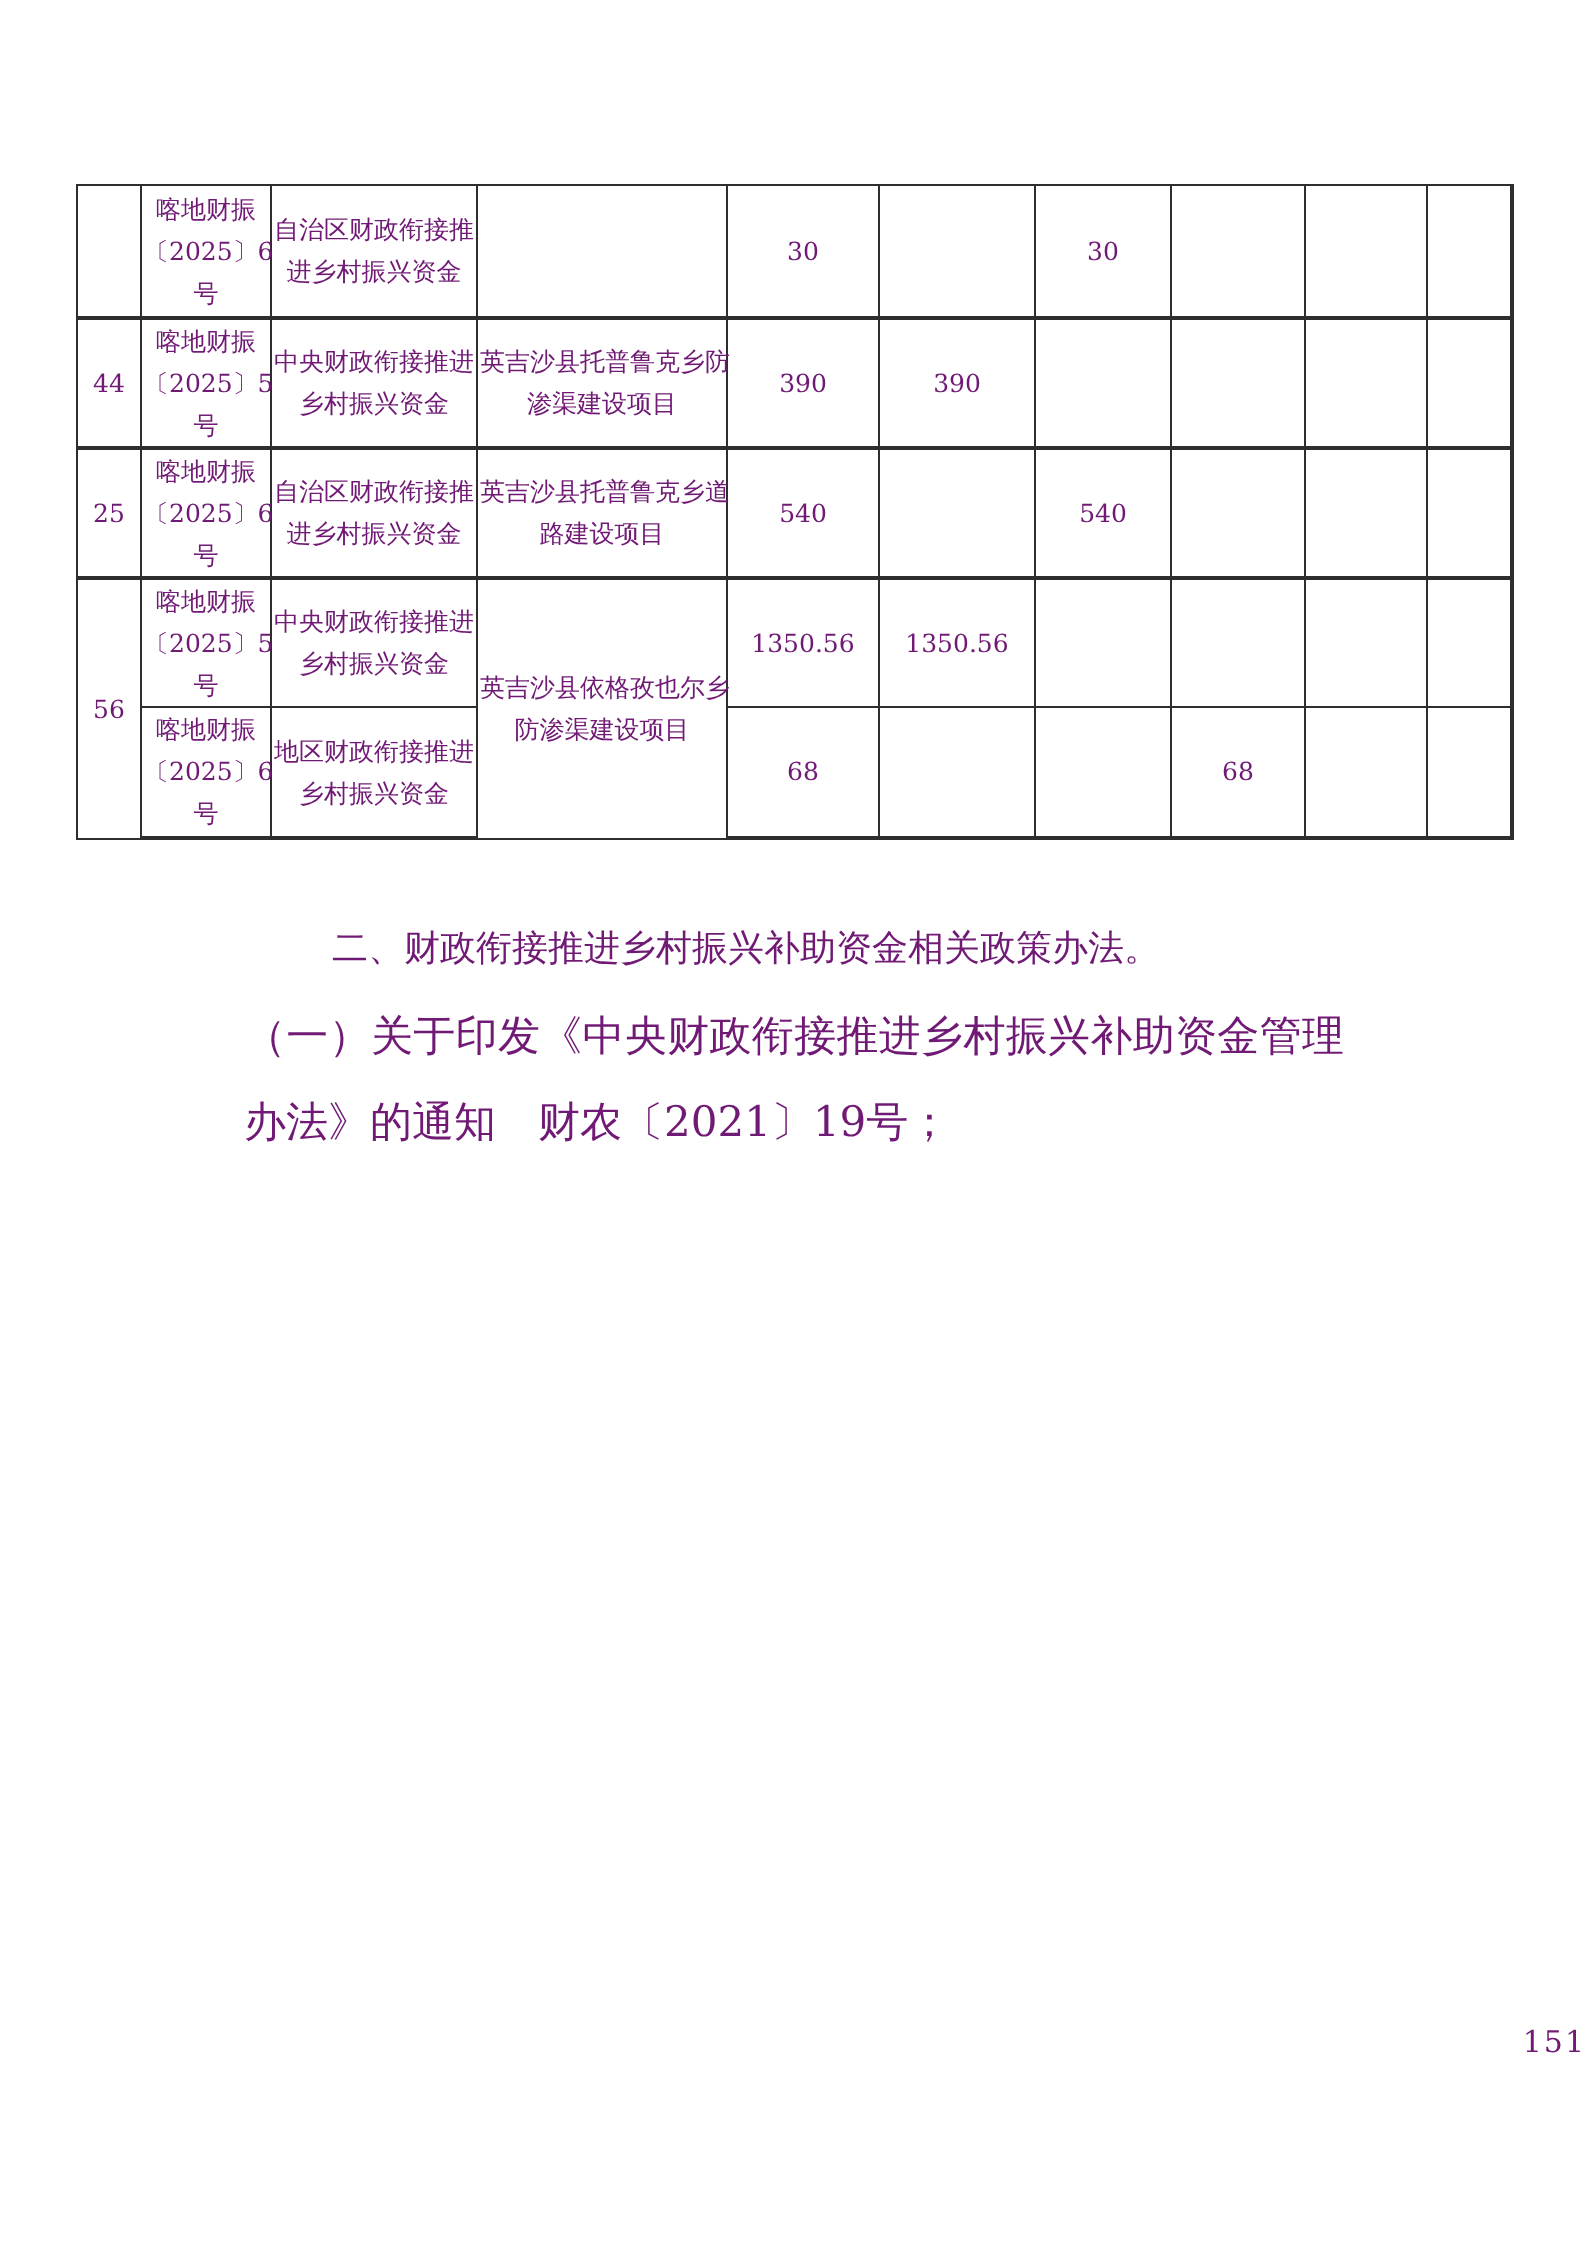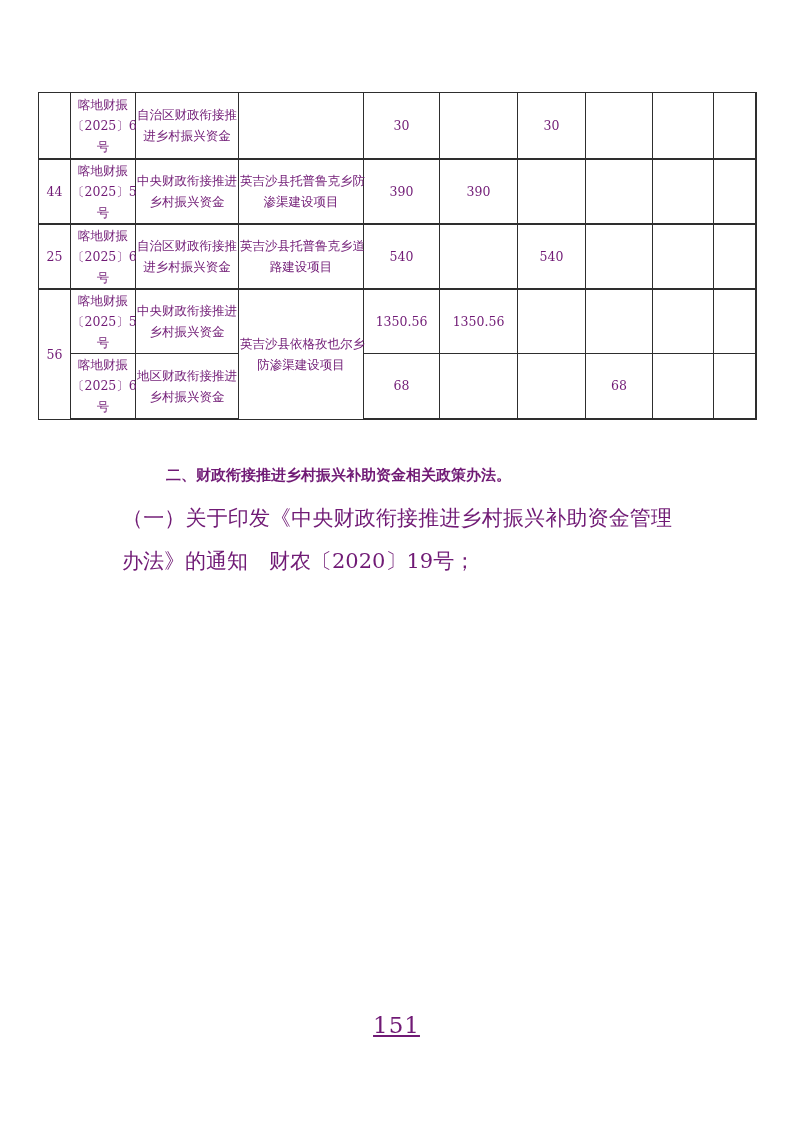--- a/index.html
+++ b/index.html
@@ -33,34 +33,34 @@
   table.funds td:last-child{border-right-width:2px;}
   table.funds tr:last-child td{border-bottom-width:2px;}
   td.b2{border-bottom-width:2px;}
   
   .content{
     position:absolute;left:122px;top:459px;width:550px;
   }
   .sec-heading{
     margin:0 0 6px 0;
     padding-left:44px;
-    font-size:15px;line-height:32px;
-    font-weight:bold;
+    font-size:18px;line-height:32px;
+    font-weight:normal;
     letter-spacing:0px;
   }
   .para{
     margin:0;
     font-size:21px;line-height:43px;
     text-align:justify;
   }
   
   .pageno{
     position:absolute;left:0;right:0;top:1012px;
-    text-align:center;
-    font-size:23px;letter-spacing:1px;text-decoration:underline;
+    text-align:right;
+    font-size:15px;letter-spacing:1px;
   }
 </style>
 </head>
 <body>
 
 <div class="page">
 
   <table class="funds">
     <colgroup>
       <col style="width:32px">
@@ -149,18 +149,18 @@
         <td></td>
         <td>68</td>
         <td></td>
         <td></td>
       </tr>
     </tbody>
   </table>
 
   <div class="content">
     <h2 class="sec-heading">二、财政衔接推进乡村振兴补助资金相关政策办法。</h2>
-    <p class="para">（一）关于印发《中央财政衔接推进乡村振兴补助资金管理办法》的通知　财农〔2020〕19号；</p>
+    <p class="para">（一）关于印发《中央财政衔接推进乡村振兴补助资金管理办法》的通知　财农〔2021〕19号；</p>
   </div>
 
   <div class="pageno">151</div>
 
 </div>
 
 </body></html>

